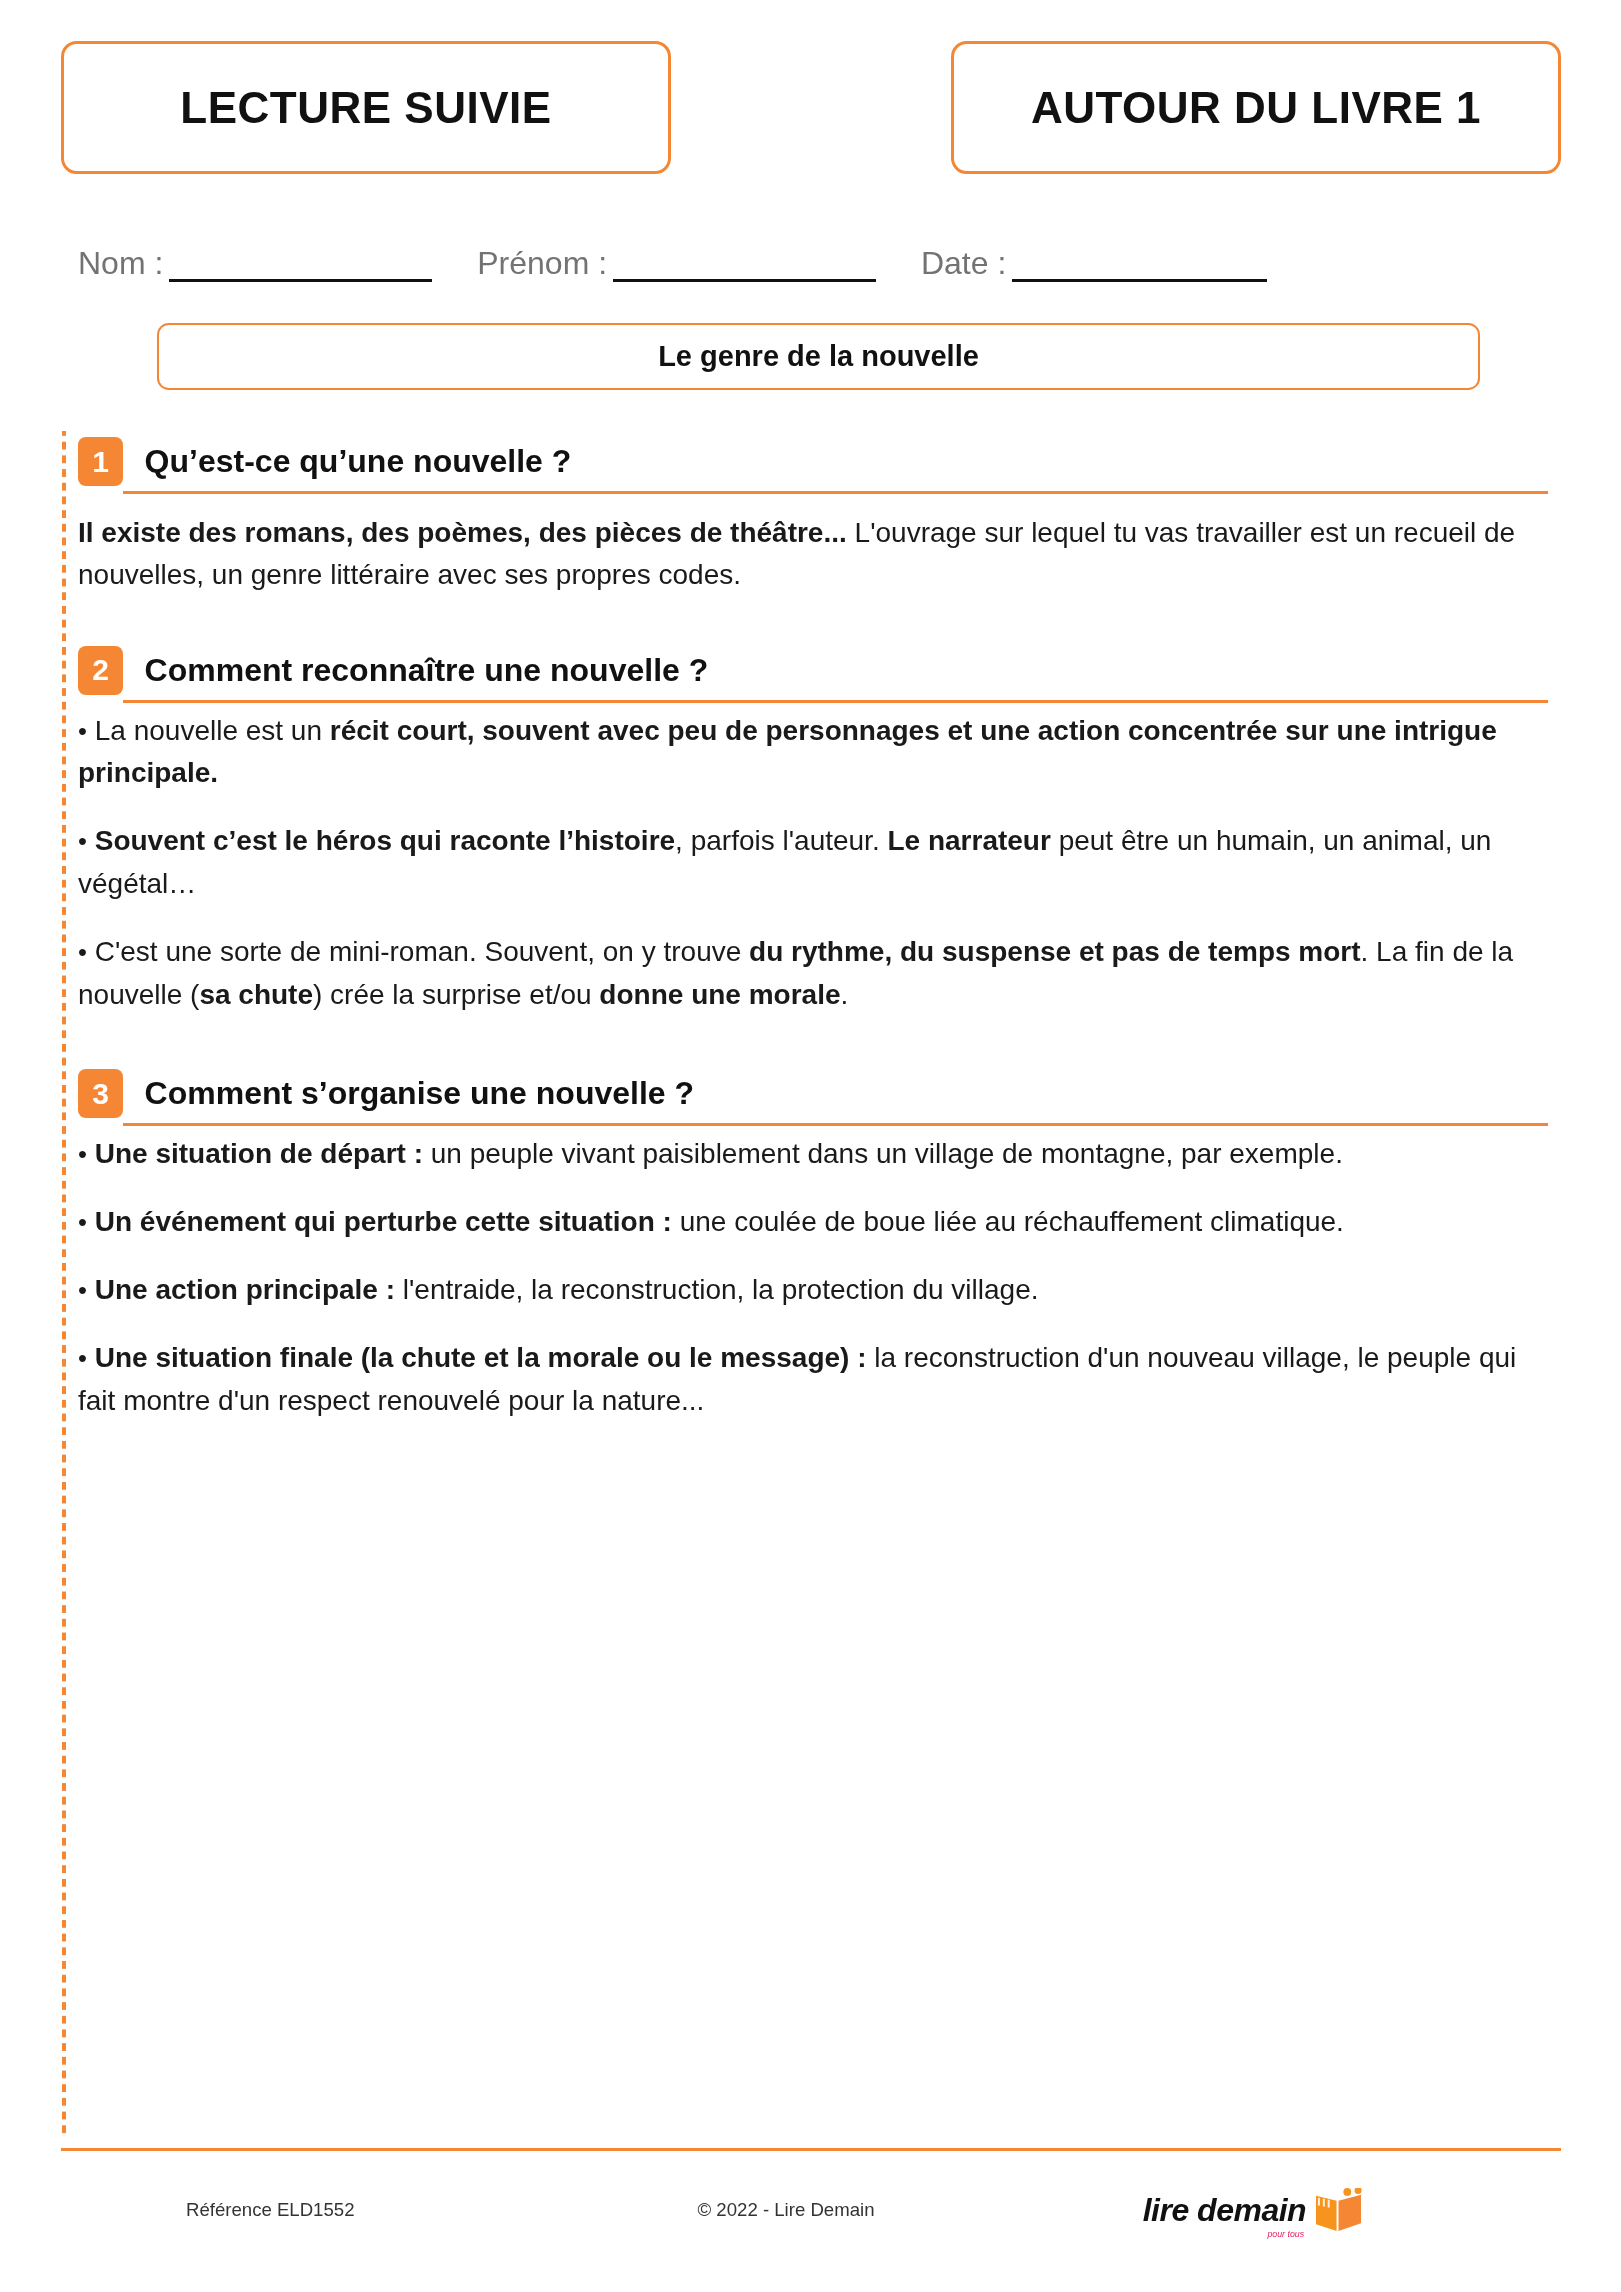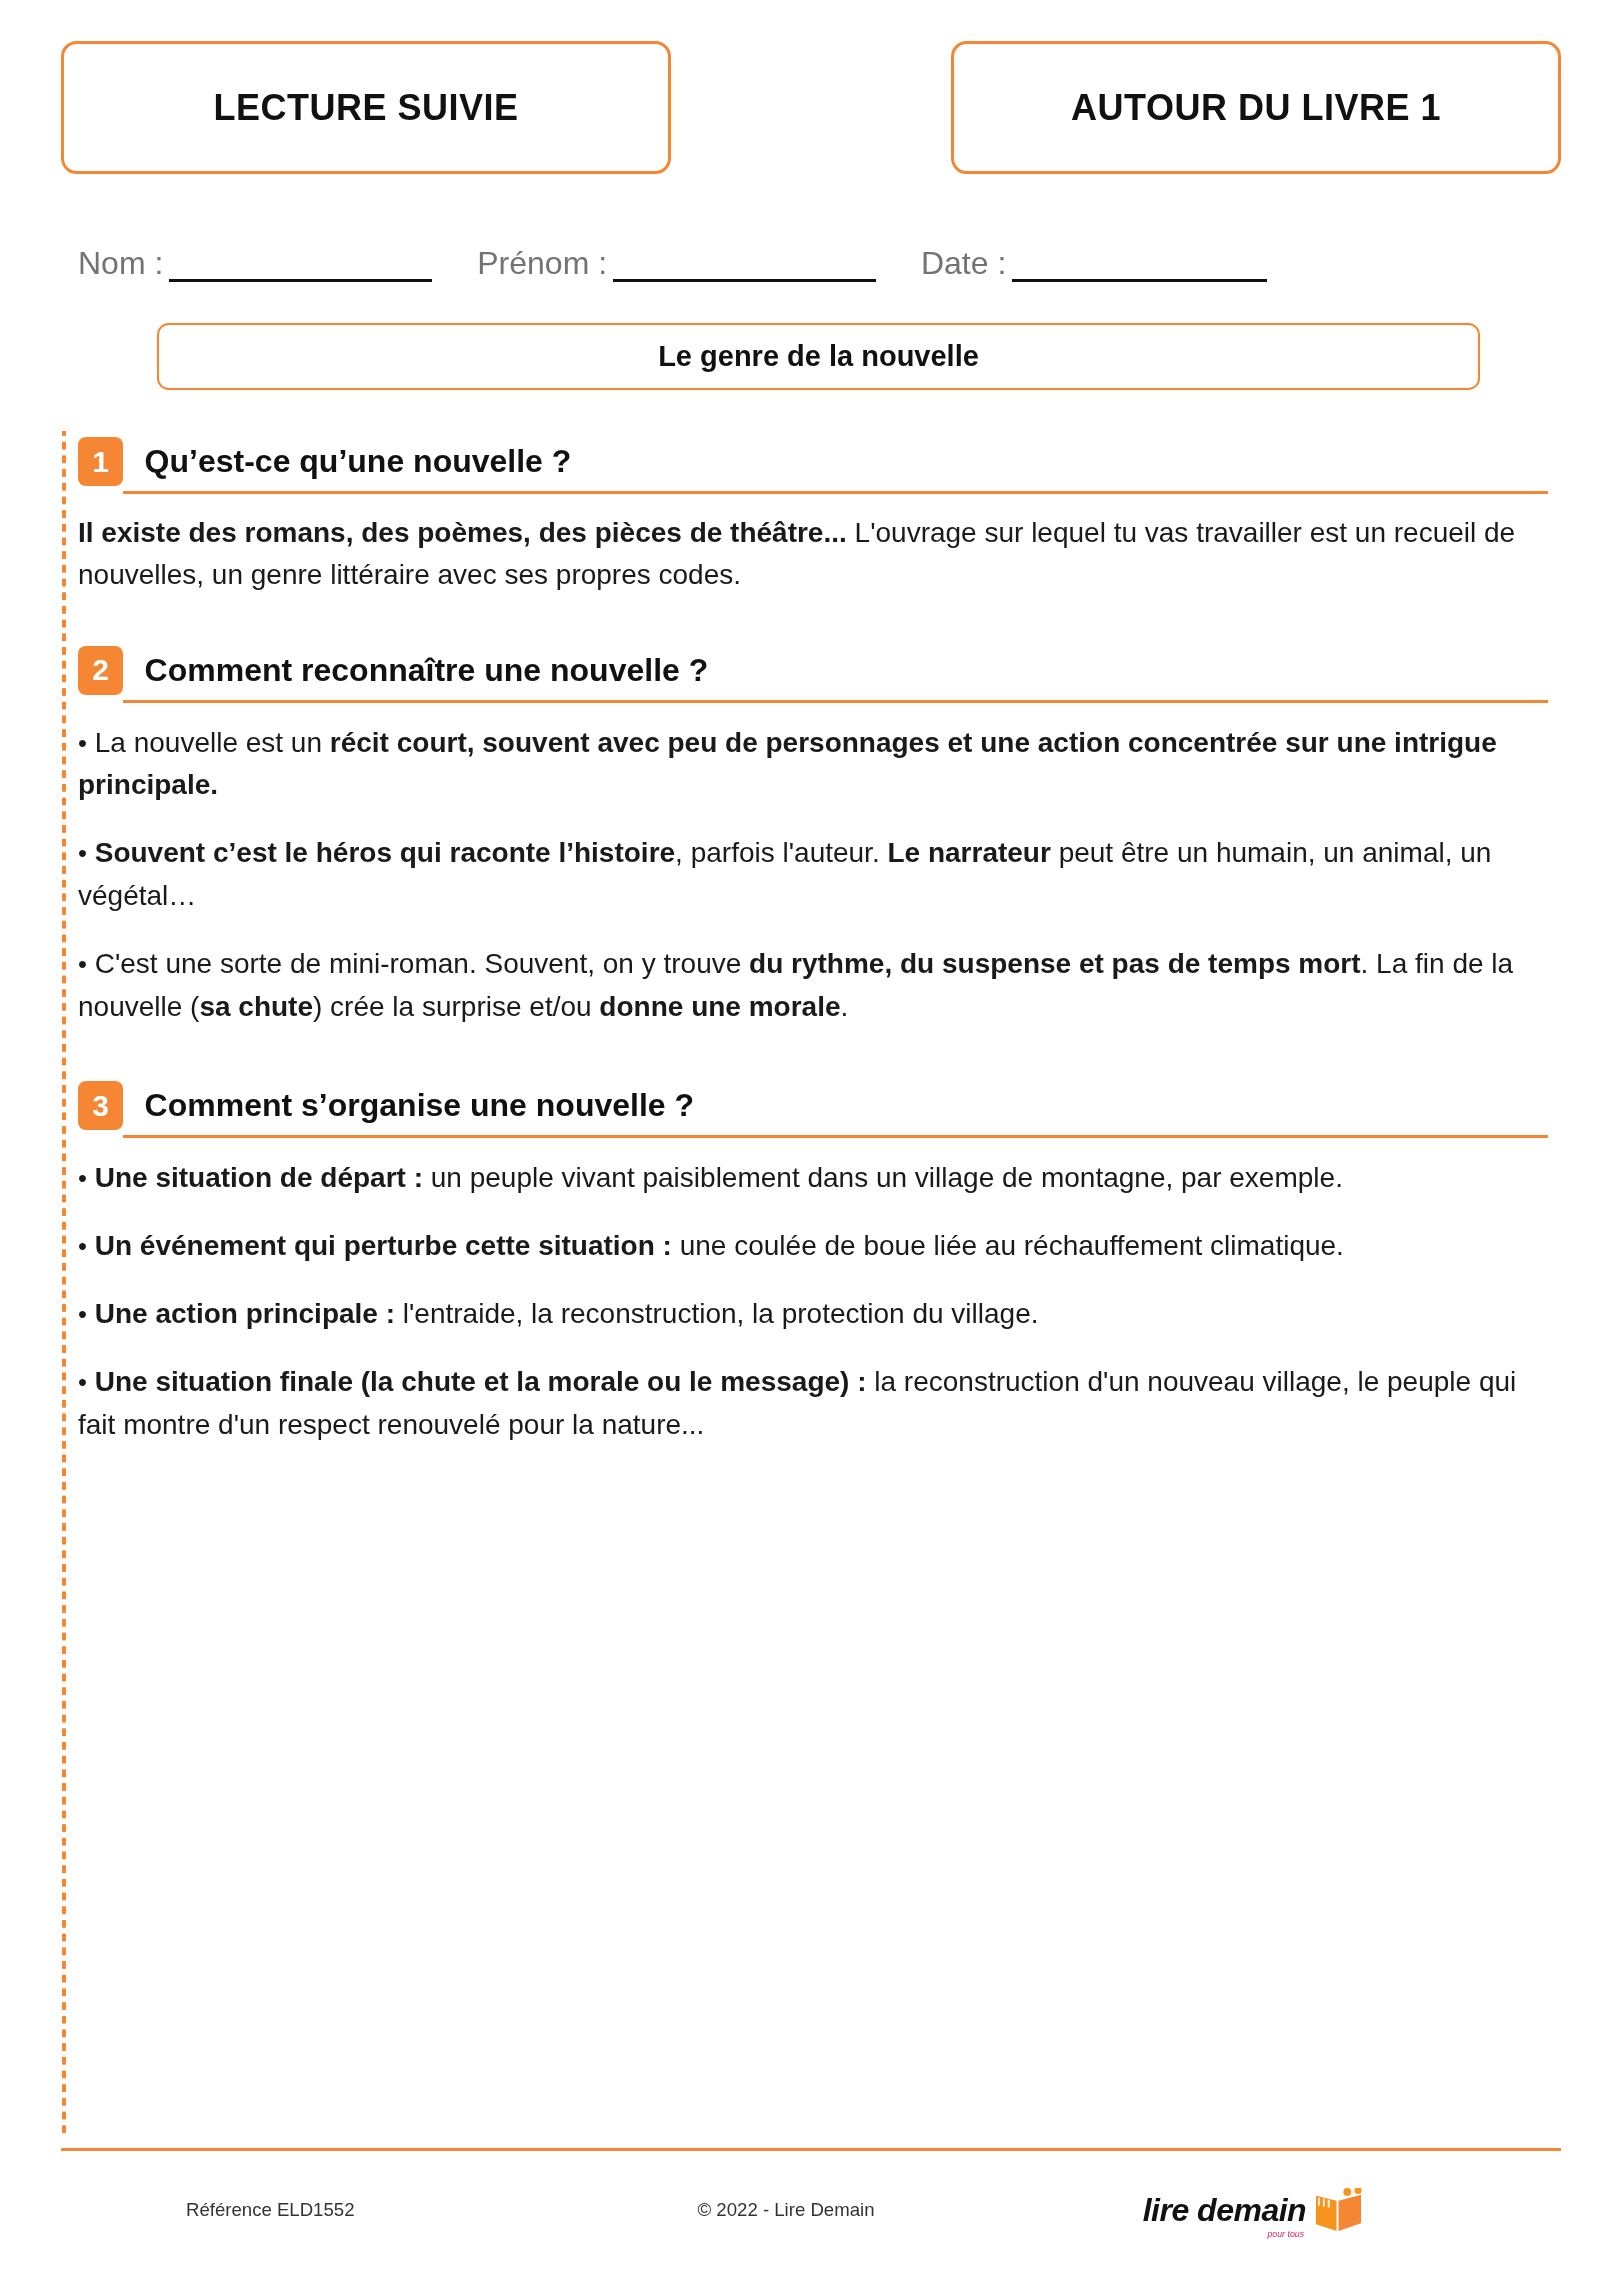--- a/index.html
+++ b/index.html
@@ -40,21 +40,21 @@
     border: 3.9px solid #F58634;
     border-radius: 15.7px;
     display: flex;
     align-items: center;
     justify-content: center;
     box-sizing: border-box;
     background: #fff;
   }
   .banner-text {
     font-weight: bold;
-    font-size: 36px;
+    font-size: 44px;
     letter-spacing: 0.5px;
     color: #111;
     text-align: center;
   }
 
   
   .identity {
     position: absolute;
     left: 78px;
     top: 235px;
@@ -155,21 +155,21 @@
   }
 
   .para, .bullet {
     font-size: 28px;
     line-height: 1.52;
     color: #1a1a1a;
     margin: 0 0 5.9px 0;
     max-width: 1468px;
   }
   .para { margin-top: 21.6px; margin-bottom: 21.6px; }
-  .bullet { margin-top: 23px; margin-bottom: 25.5px; }
+  .bullet { margin-top: 11px; margin-bottom: 25.5px; }
   .bullet .dot {
     font-size: 25.5px;
     margin-right: 7.8px;
   }
   .b { font-weight: bold; }
 
   .sec-gap-1 { height: 23.5px; }
 
   
   .footer-rule {

